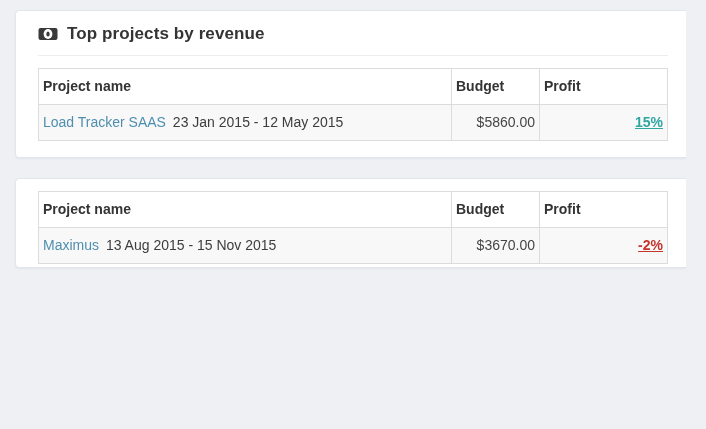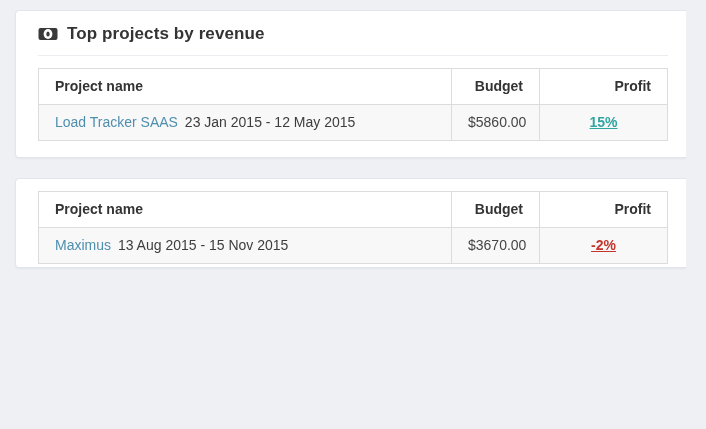--- a/index.html
+++ b/index.html
@@ -33,30 +33,30 @@
   }
   .card-title .icon{display:inline-flex;align-items:center;margin-right:9px;}
   .card-body{padding:12px 22px 16px 22px;}
   .card.clipped .card-body{padding-bottom:3px;}
   table.projects{
     width:100%;border-collapse:collapse;table-layout:fixed;
     border:1px solid var(--table-border);
   }
   table.projects th, table.projects td{
     border:1px solid var(--table-border);
-    padding:8px 16px;line-height:19px;
+    padding:8px 4px;line-height:19px;
     font-size:14px;vertical-align:middle;
     overflow:hidden;white-space:nowrap;
   }
   table.projects th{
-    text-align:right;font-weight:700;color:var(--head-text);
+    text-align:left;font-weight:700;color:var(--head-text);
     background:#fff;
   }
   table.projects th.col-name{text-align:left;}
-  td.cell-budget, td.cell-profit{text-align:center;color:#454545;}
+  td.cell-budget, td.cell-profit{text-align:right;color:#454545;}
   td.cell-profit{font-weight:700;text-decoration:underline;}
   td.cell-profit.pos{color:var(--profit-pos);}
   td.cell-profit.neg{color:var(--profit-neg);}
   tr.striped td{background:var(--stripe);}
   a.project-link{color:var(--link-color);text-decoration:none;}
   .dates{color:var(--text);margin-left:3px;}
   .w-budget{width:88px;}
   .w-profit{width:128px;}
 </style>
 </head>

